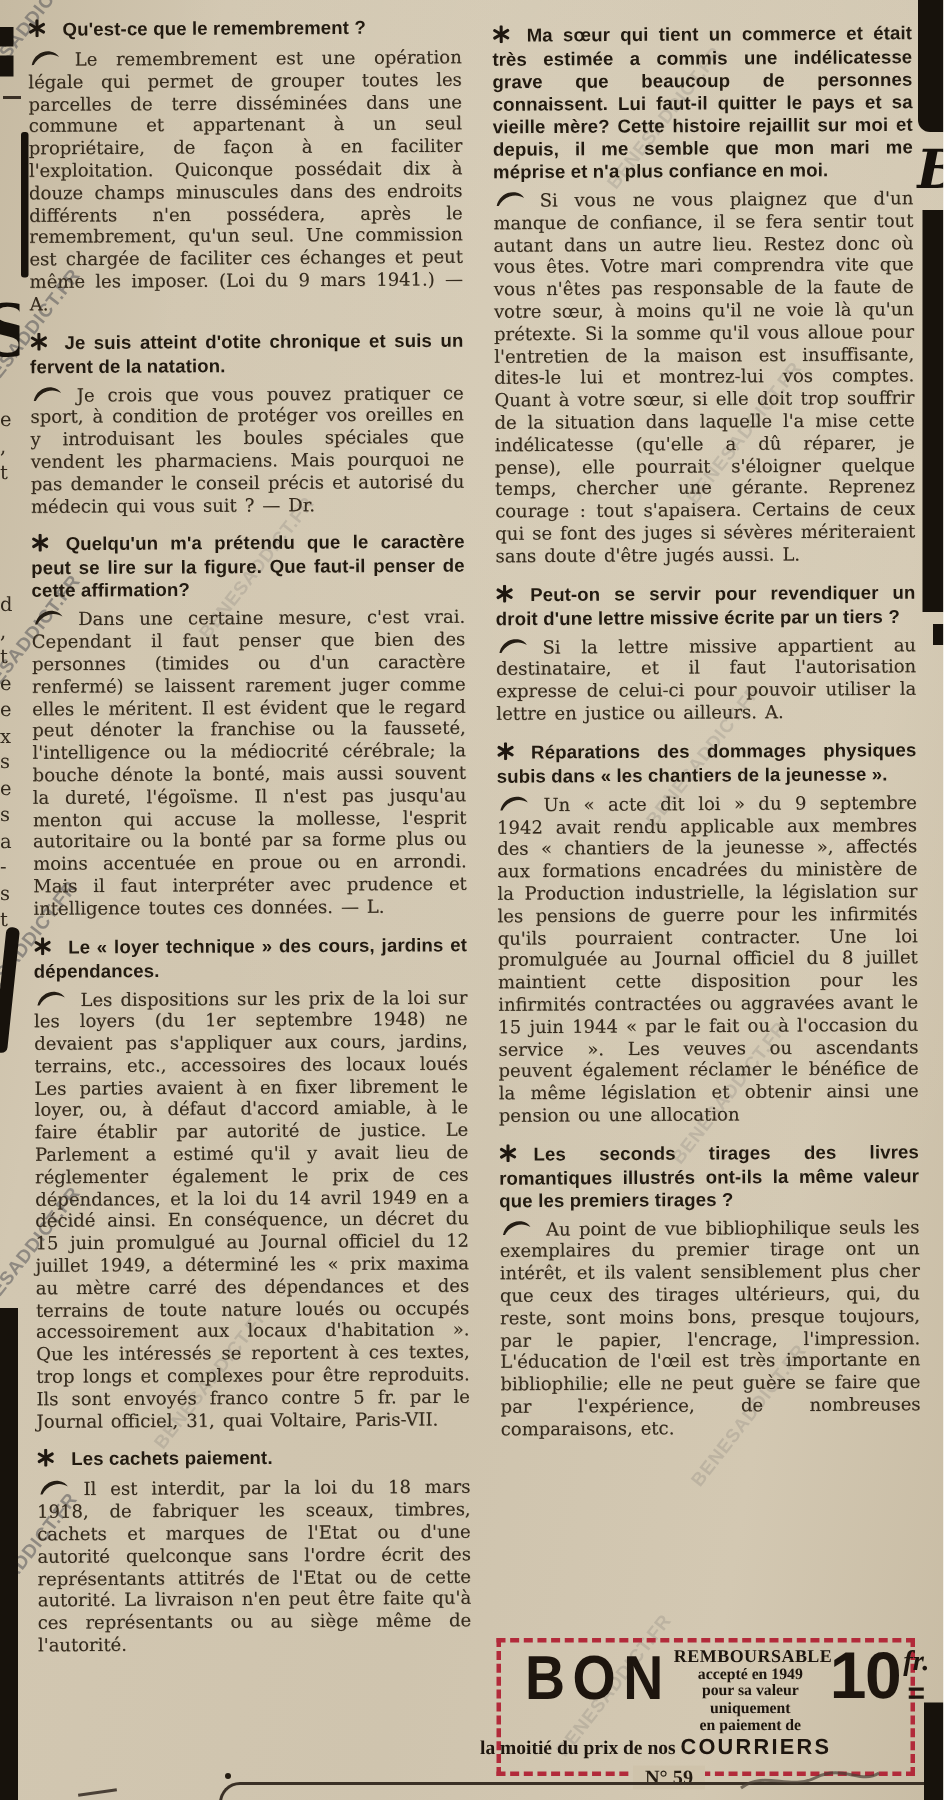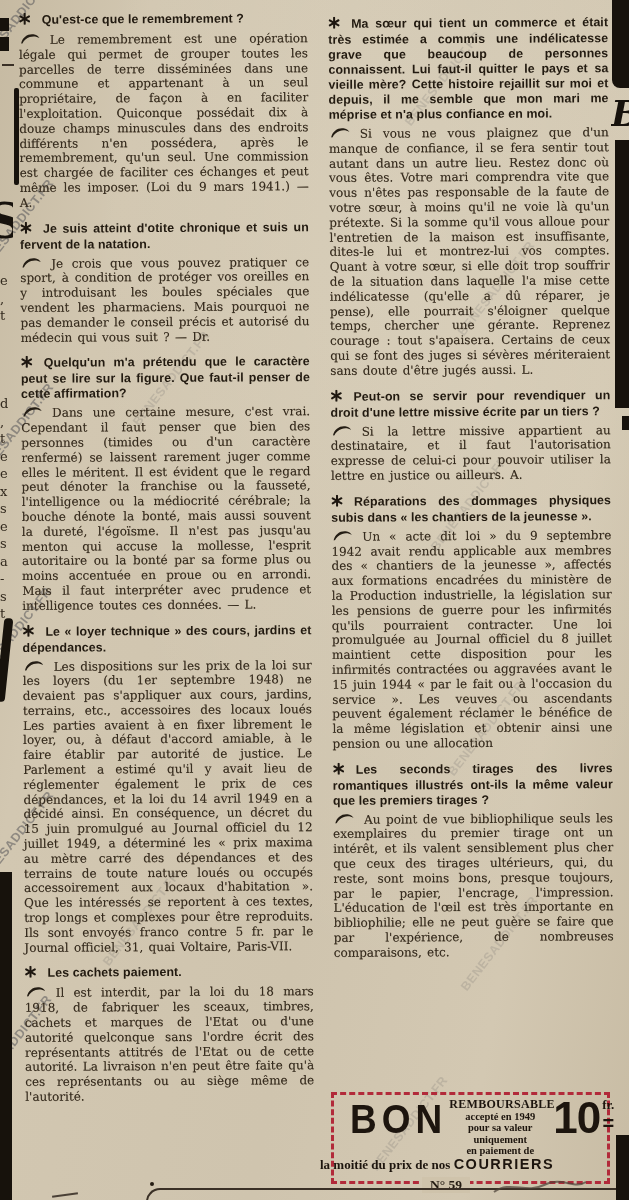--- a/index.html
+++ b/index.html
@@ -77,21 +77,21 @@
     text-align:center;white-space:pre-line;
     width:102px;margin-left:2px;margin-top:1px;
   }
   #coupon .terms .tt{font-size:12px;letter-spacing:0.3px;display:block;}
   #coupon .price{display:flex;margin-left:2px;margin-top:0;}
   #coupon .pv{
     font-family:"Liberation Sans",sans-serif;font-weight:bold;
     font-size:44px;line-height:0.92;letter-spacing:-1px;
   }
   #coupon .punit{display:flex;flex-direction:column;align-items:center;margin-left:2px;}
-  #coupon .pu{font-family:"Liberation Serif",serif;font-weight:bold;font-size:13px;line-height:1;}
+  #coupon .pu{font-family:"Liberation Serif",serif;font-weight:bold;font-size:19px;line-height:1;font-style:italic;}
   #coupon .pe{font-family:"Liberation Sans",sans-serif;font-weight:bold;font-size:20px;line-height:0.8;margin-top:4px;}
   #coupon .footer{
     position:absolute;left:-14px;bottom:8px;width:300px;
     font-family:"Liberation Serif",serif;font-weight:bold;
     font-size:13px;white-space:nowrap;
   }
   #coupon .footer .cb{
     font-family:"Liberation Sans",sans-serif;font-weight:bold;
     font-size:14.5px;letter-spacing:1.5px;
   }

